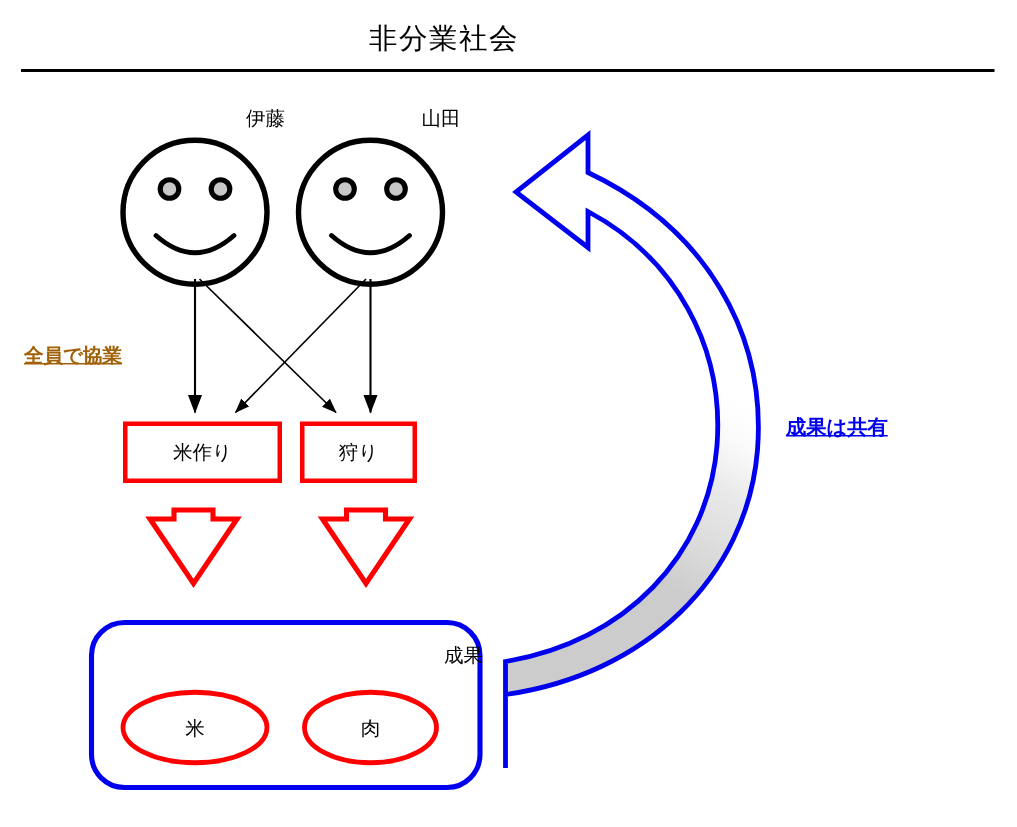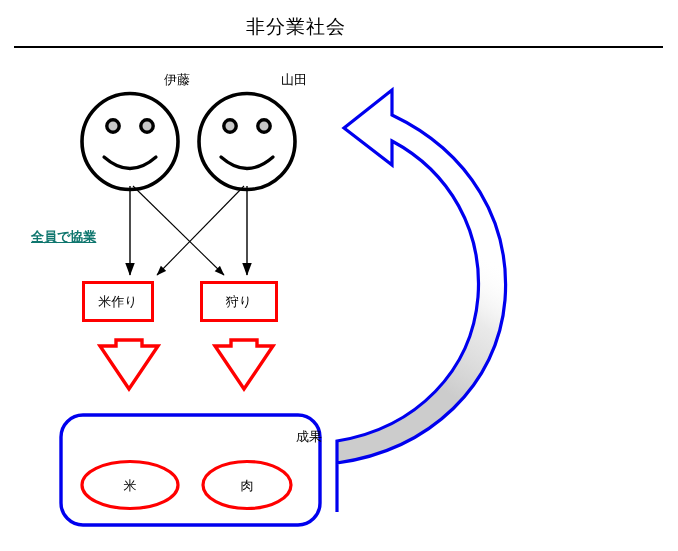--- a/index.html
+++ b/index.html
@@ -45,41 +45,41 @@
     text-align: right;
     font-size: 13px;
     color: #000000;
     line-height: 16px;
   }
   #label-ito  { left: 70px;  top: 72px; }
   #label-yamada { left: 187px; top: 72px; }
 
   .coop-note {
     position: absolute;
-    left: 31px;
+    left: 16px;
     top: 228px;
     font-size: 13px;
     font-weight: bold;
-    color: #0f766e;
+    color: #a16207;
     text-decoration: underline;
     white-space: nowrap;
   }
 
   .task-box {
     position: absolute;
     box-sizing: border-box;
     border: 3px solid #FF0000;
     background: #ffffff;
     display: flex;
     align-items: center;
     justify-content: center;
     font-size: 13px;
     color: #000000;
   }
-  #task-rice { left: 82px;  top: 281px; width: 72px; height: 41px; text-align: center; }
+  #task-rice { left: 82px;  top: 281px; width: 106px; height: 41px; text-align: center; }
   #task-hunt { left: 200px; top: 281px; width: 78px; height: 41px; }
 
   .outcome-title {
     position: absolute;
     left: 60px;
     top: 428px;
     width: 262px;
     text-align: right;
     font-size: 13px;
     color: #000000;
@@ -178,13 +178,14 @@
 <div class="coop-note">全員で協業</div>
 
 <div class="task-box" id="task-rice">米作り</div>
 <div class="task-box" id="task-hunt">狩り</div>
 
 <div class="outcome-title">成果</div>
 <div class="outcome-item" id="outcome-rice">米</div>
 <div class="outcome-item" id="outcome-meat">肉</div>
 
 <div class="share-note">
+  <span class="line1">成果は共有</span>
 </div>
 
 </body></html>

